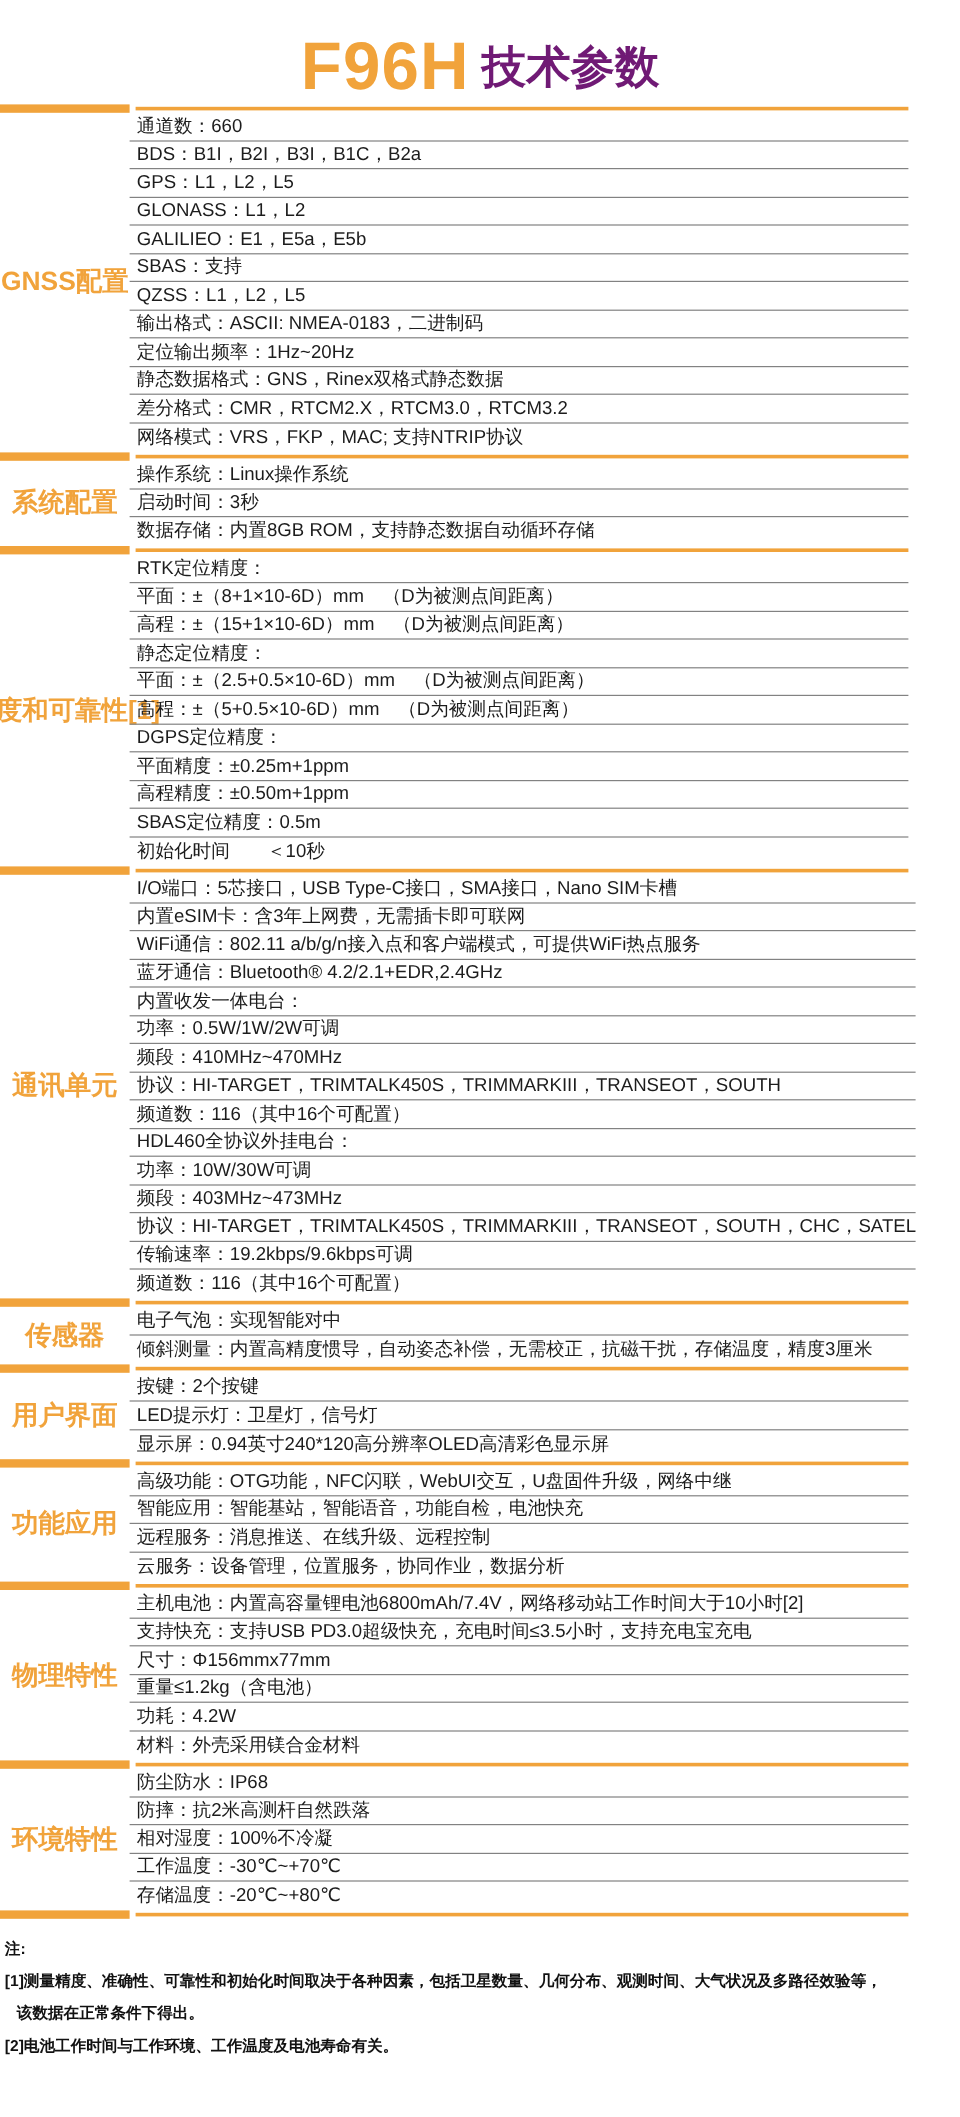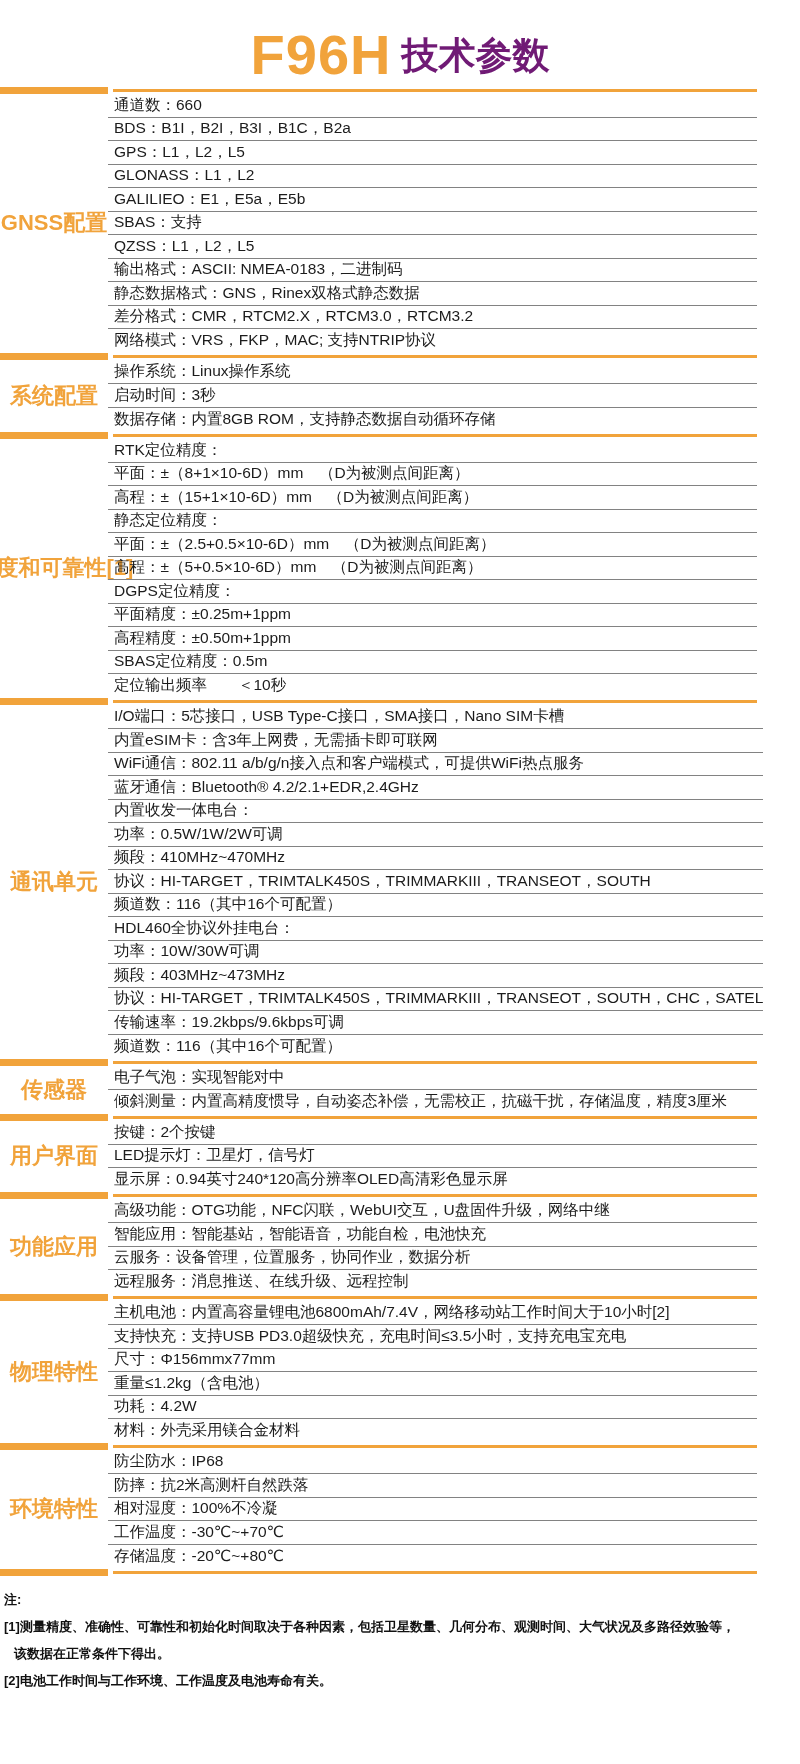--- a/index.html
+++ b/index.html
@@ -123,20 +123,21 @@
       <div class="section-label">GNSS配置</div>
       <div class="rows">
         <div class="row">通道数：660</div>
         <div class="row">BDS：B1I，B2I，B3I，B1C，B2a</div>
         <div class="row">GPS：L1，L2，L5</div>
         <div class="row">GLONASS：L1，L2</div>
         <div class="row">GALILIEO：E1，E5a，E5b</div>
         <div class="row">SBAS：支持</div>
         <div class="row">QZSS：L1，L2，L5</div>
         <div class="row">输出格式：ASCII: NMEA-0183，二进制码</div>
+        <div class="row">定位输出频率：1Hz~20Hz</div>
         <div class="row">静态数据格式：GNS，Rinex双格式静态数据</div>
         <div class="row">差分格式：CMR，RTCM2.X，RTCM3.0，RTCM3.2</div>
         <div class="row">网络模式：VRS，FKP，MAC; 支持NTRIP协议</div>
       </div>
     </div>
     <div class="divider">
       <div class="divider-bar-left"></div>
       <div class="divider-line-right"></div>
     </div>
     <div class="section">
@@ -157,21 +158,21 @@
         <div class="row">RTK定位精度：</div>
         <div class="row">平面：±（8+1×10-6D）mm　（D为被测点间距离）</div>
         <div class="row">高程：±（15+1×10-6D）mm　（D为被测点间距离）</div>
         <div class="row">静态定位精度：</div>
         <div class="row">平面：±（2.5+0.5×10-6D）mm　（D为被测点间距离）</div>
         <div class="row">高程：±（5+0.5×10-6D）mm　（D为被测点间距离）</div>
         <div class="row">DGPS定位精度：</div>
         <div class="row">平面精度：±0.25m+1ppm</div>
         <div class="row">高程精度：±0.50m+1ppm</div>
         <div class="row">SBAS定位精度：0.5m</div>
-        <div class="row">定位输出频率　　＜10秒</div>
+        <div class="row">初始化时间　　＜10秒</div>
       </div>
     </div>
     <div class="divider">
       <div class="divider-bar-left"></div>
       <div class="divider-line-right"></div>
     </div>
     <div class="section">
       <div class="section-label">通讯单元</div>
       <div class="rows">
         <div class="row">I/O端口：5芯接口，USB Type-C接口，SMA接口，Nano SIM卡槽</div>
@@ -216,22 +217,22 @@
     </div>
     <div class="divider">
       <div class="divider-bar-left"></div>
       <div class="divider-line-right"></div>
     </div>
     <div class="section">
       <div class="section-label">功能应用</div>
       <div class="rows">
         <div class="row">高级功能：OTG功能，NFC闪联，WebUI交互，U盘固件升级，网络中继</div>
         <div class="row">智能应用：智能基站，智能语音，功能自检，电池快充</div>
+        <div class="row">远程服务：消息推送、在线升级、远程控制</div>
         <div class="row">云服务：设备管理，位置服务，协同作业，数据分析</div>
-        <div class="row">远程服务：消息推送、在线升级、远程控制</div>
       </div>
     </div>
     <div class="divider">
       <div class="divider-bar-left"></div>
       <div class="divider-line-right"></div>
     </div>
     <div class="section">
       <div class="section-label">物理特性</div>
       <div class="rows">
         <div class="row">主机电池：内置高容量锂电池6800mAh/7.4V，网络移动站工作时间大于10小时[2]</div>

